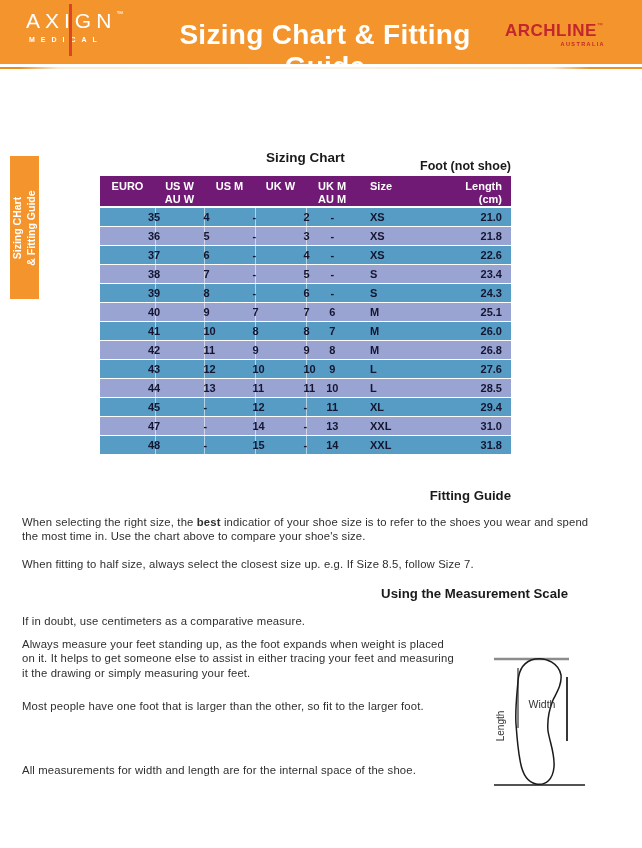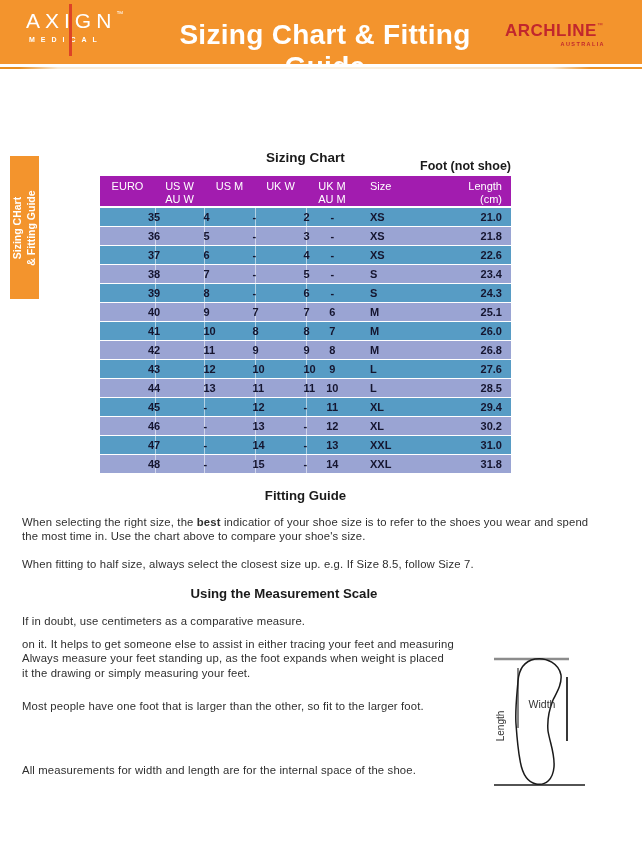--- a/index.html
+++ b/index.html
@@ -64,37 +64,37 @@
     border-collapse: collapse; table-layout: fixed;
   }
   table.sizing col.c1 { width: 55px; }
   table.sizing col.c2 { width: 49px; }
   table.sizing col.c3 { width: 51px; }
   table.sizing col.c4 { width: 51px; }
   table.sizing col.c5 { width: 52px; }
   table.sizing col.c6 { width: 67px; }
   table.sizing col.c7 { width: 86px; }
   table.sizing th {
-    background: #a21caf; color: #ffffff; font-size: 11px; font-weight: normal;
+    background: #701a75; color: #ffffff; font-size: 11px; font-weight: bold;
     height: 30px; vertical-align: top; padding-top: 4px; line-height: 13px;
     border-bottom: 2px solid #ffffff; text-align: center;
   }
   table.sizing th .h2:empty { display: none; }
   table.sizing td {
     height: 18px; line-height: 18px; font-size: 11px; font-weight: bold;
     color: #15152F; text-align: center; border-bottom: 1px solid #ffffff;
   }
   table.sizing tbody tr:nth-child(odd) td { background: #579CC5; }
   table.sizing tbody tr:nth-child(even) td { background: #9AA4D3; }
   table.sizing td:nth-child(-n+4) { border-right: 1px solid rgba(255,255,255,0.55); padding-left: 48px; }
   table.sizing th:nth-child(6), table.sizing td:nth-child(6) { text-align: left; padding-left: 12px; }
   table.sizing th:nth-child(7), table.sizing td:nth-child(7) { text-align: right; padding-right: 9px; }
 
   
-  .h-center { position: absolute; font-weight: bold; font-size: 13.2px; color: #1A1A1A; text-align: center; }
+  .h-center { position: absolute; font-weight: bold; font-size: 13.2px; color: #1A1A1A; text-align: right; }
   .fitting-heading { left: 100px; top: 488px; width: 411px; }
   .measure-heading { left: 0px; top: 586px; width: 568px; }
   .para { position: absolute; font-size: 11.3px; color: #2F2F2F; letter-spacing: 0.15px; line-height: 14.4px; }
   .para div { white-space: nowrap; }
   .p1 { left: 22px; top: 515px; }
   .p2 { left: 22px; top: 557px; }
   .p3 { left: 22px; top: 614px; }
   .p4 { left: 22px; top: 637px; }
   .p5 { left: 22px; top: 699px; }
   .p6 { left: 22px; top: 763px; }
@@ -264,29 +264,20 @@
         <tr>
           <td>45</td>
           <td>-</td>
           <td>12</td>
           <td>-</td>
           <td>11</td>
           <td>XL</td>
           <td>29.4</td>
         </tr>
         <tr>
-          <td>46</td>
-          <td>-</td>
-          <td>13</td>
-          <td>-</td>
-          <td>12</td>
-          <td>XL</td>
-          <td>30.2</td>
-        </tr>
-        <tr>
           <td>47</td>
           <td>-</td>
           <td>14</td>
           <td>-</td>
           <td>13</td>
           <td>XXL</td>
           <td>31.0</td>
         </tr>
         <tr>
           <td>48</td>
@@ -307,22 +298,22 @@
   </div>
   <div class="para p2">
     <div>When fitting to half size, always select the closest size up. e.g. If Size 8.5, follow Size 7.</div>
   </div>
 
   <div class="h-center measure-heading">Using the Measurement Scale</div>
   <div class="para p3">
     <div>If in doubt, use centimeters as a comparative measure.</div>
   </div>
   <div class="para p4">
+    <div>Always measure your feet standing up, as the foot expands when weight is placed</div>
     <div>on it. It helps to get someone else to assist in either tracing your feet and measuring</div>
-    <div>Always measure your feet standing up, as the foot expands when weight is placed</div>
     <div>it the drawing or simply measuring your feet.</div>
   </div>
   <div class="para p5">
     <div>Most people have one foot that is larger than the other, so fit to the larger foot.</div>
   </div>
   <div class="para p6">
     <div>All measurements for width and length are for the internal space of the shoe.</div>
   </div>
   <div class="para p7">
   </div>

